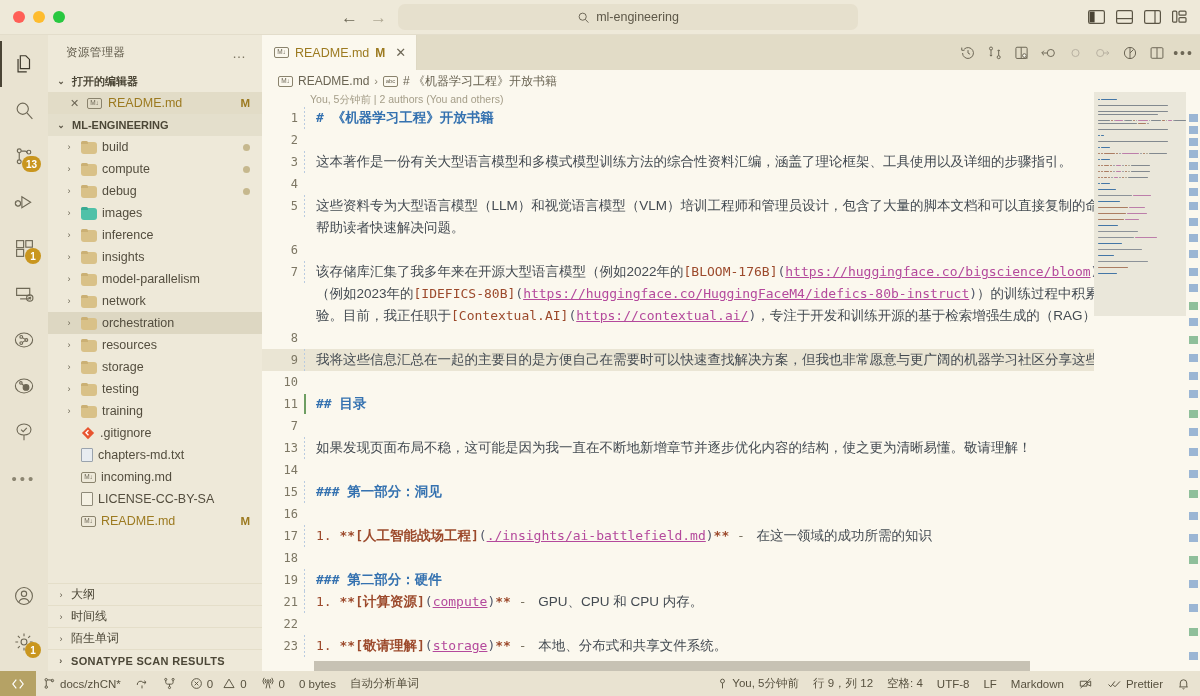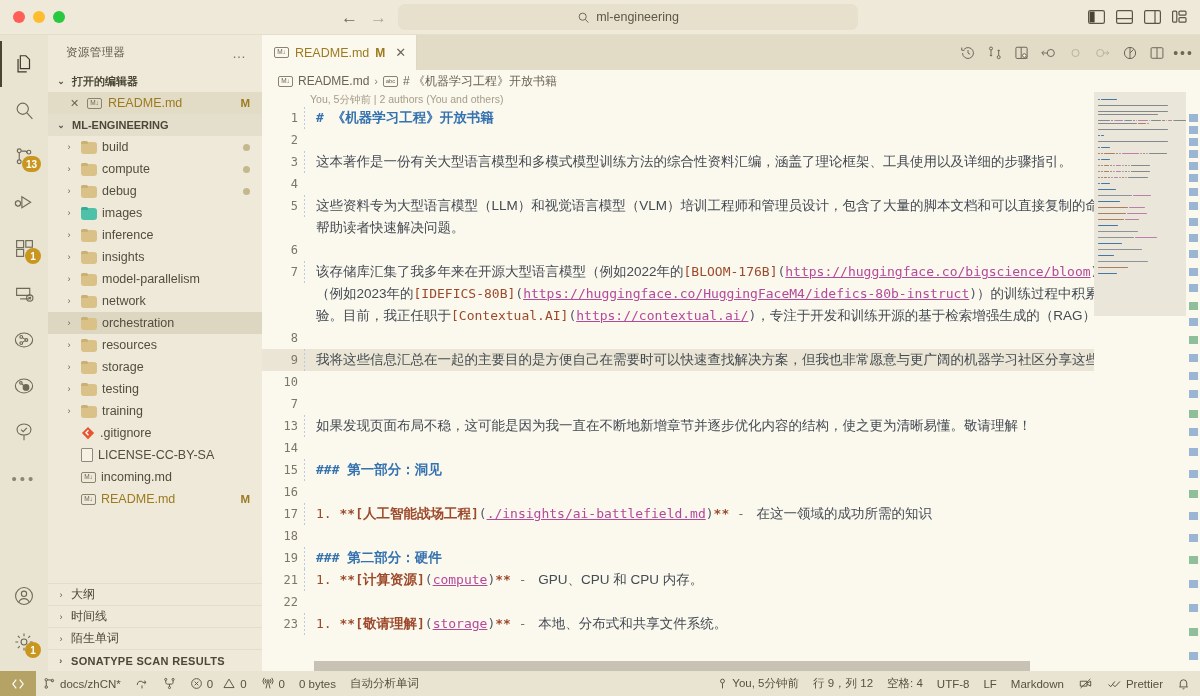--- a/index.html
+++ b/index.html
@@ -553,27 +553,32 @@
           <span>
             <svg class="git-ico" viewBox="0 0 16 16">
                 <path d="M8 1l7 7-7 7-7-7z" fill="#e8542f"></path>
                 <path d="M8 4.2l1.1 1.1-2.3 2.3 2.3 2.3L8 11l-3.4-3.4z" fill="#fff"></path>
               </svg>
           </span>
           <span class="tname">.gitignore</span>
         </div>
         <div class="trow" style="padding-left:14px">
           <span class="noar"></span>
-          <span class="plain-ico"></span>
-          <span class="tname">LICENSE-CC-BY-SA</span>
+          <span class="txt-ico"></span>
+          <span class="tname">chapters-md.txt</span>
         </div>
         <div class="trow" style="padding-left:14px">
           <span class="noar"></span>
           <span class="mdicon">M↓</span>
           <span class="tname">incoming.md</span>
+        </div>
+        <div class="trow" style="padding-left:14px">
+          <span class="noar"></span>
+          <span class="plain-ico"></span>
+          <span class="tname">LICENSE-CC-BY-SA</span>
         </div>
         <div class="trow" style="padding-left:14px">
           <span class="noar"></span>
           <span class="mdicon">M↓</span>
           <span class="tname amber">README.md</span>
           <span class="mmark">M</span>
         </div>
       </div>
 
       <div class="bottom-sects">
@@ -724,20 +729,25 @@
                 <div class="ln">9</div>
                 <div class="indentguide on"></div>
                 <div class="ltext"><span class="hl-text cn">我将这些信息汇总在一起的主要目的是方便自己在需要时可以快速查找解决方案，但我也非常愿意与更广阔的机器学习社区分享这些内容。</span></div>
               </div>
               <div class="line">
                 <div class="ln">10</div>
                 <div class="indentguide"></div>
                 <div class="ltext"></div>
               </div>
               <div class="line">
+                <div class="ln">11</div>
+                <div class="indentguide cursor"></div>
+                <div class="ltext"><span class="hl-head">## </span><span class="hl-head cn">目录</span></div>
+              </div>
+              <div class="line">
                 <div class="ln">7</div>
                 <div class="indentguide"></div>
                 <div class="ltext"></div>
               </div>
               <div class="line">
                 <div class="ln">13</div>
                 <div class="indentguide on"></div>
                 <div class="ltext"><span class="hl-text cn">如果发现页面布局不稳，这可能是因为我一直在不断地新增章节并逐步优化内容的结构，使之更为清晰易懂。敬请理解！</span></div>
               </div>
               <div class="line">

